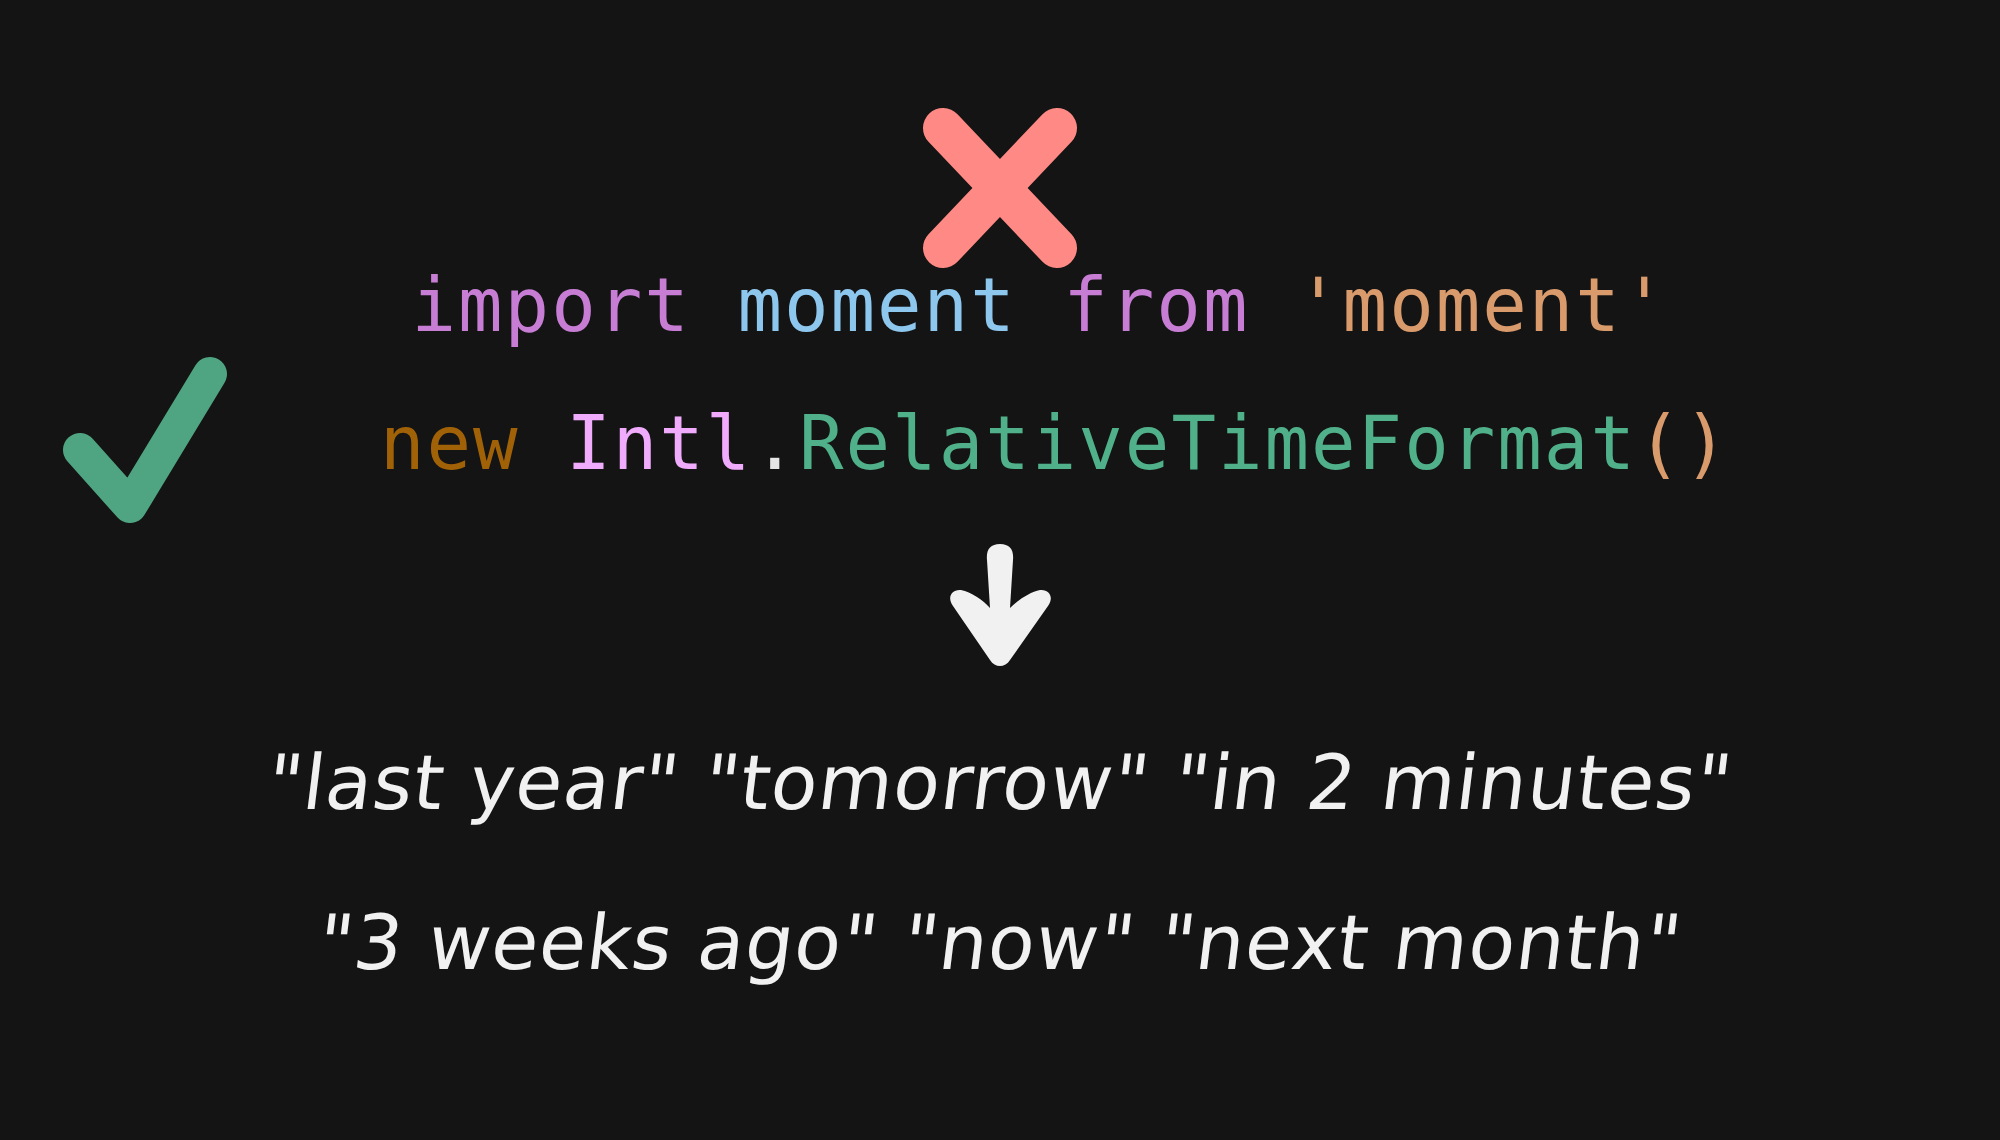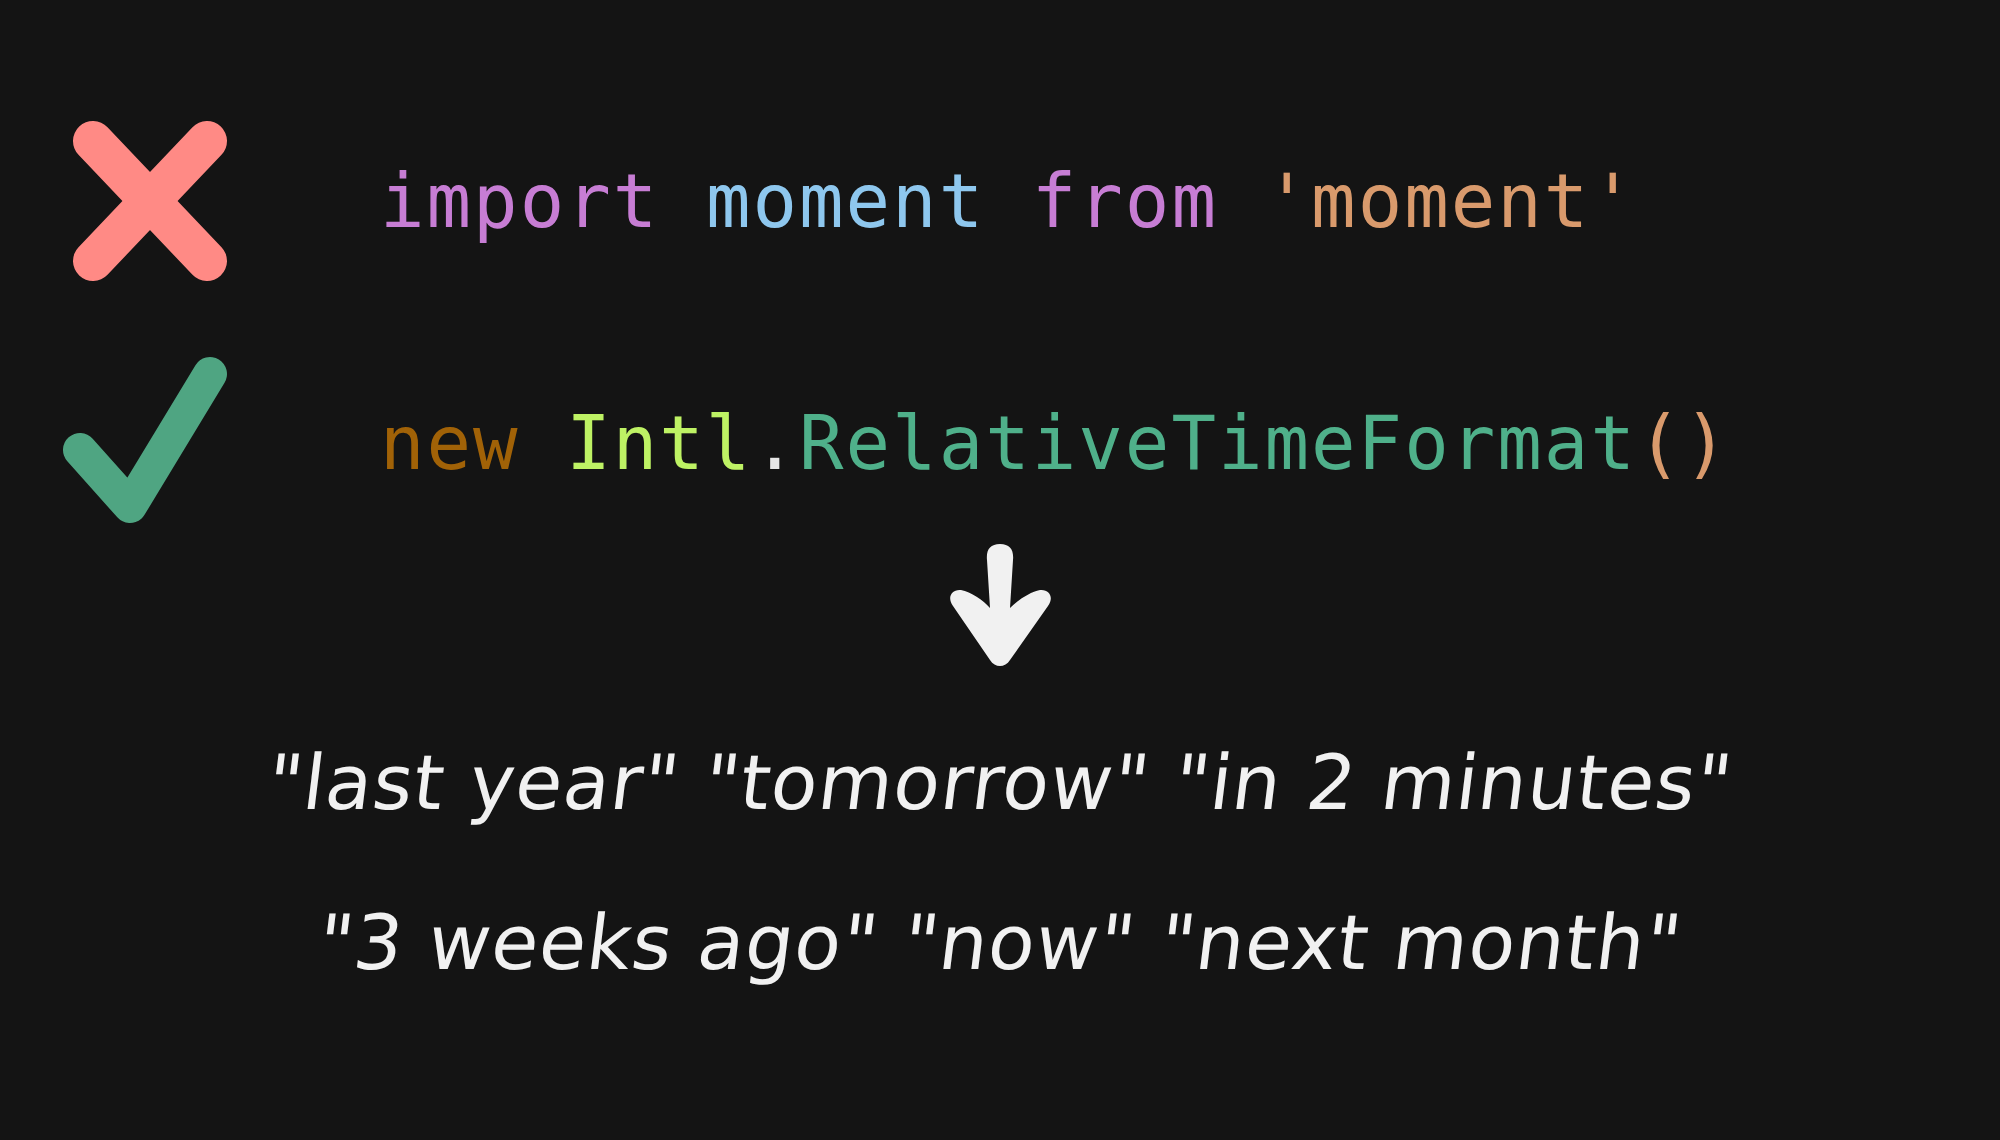--- a/index.html
+++ b/index.html
@@ -17,21 +17,21 @@
   }
 
   
   .code-row {
     position: absolute;
     display: flex;
     align-items: center;
     left: 0;
     width: 2000px;
   }
-  #row-bad  { top: 116px; height: 170px; }
+  #row-bad  { top: 108px; height: 170px; flex-direction: column; }
   #row-good { top: 358px; height: 170px; }
 
   .mark-slot {
     width: 300px;
     min-width: 300px;
     height: 170px;
     display: flex;
     align-items: center;
     justify-content: center;
     position: relative;
@@ -97,21 +97,21 @@
   <div class="code-row" id="row-good">
 
     <div class="mark-slot">
       <svg width="180" height="170" viewBox="0 0 180 170" aria-hidden="true">
         <g fill="none" stroke="#4fa582" stroke-width="34" stroke-linecap="round" stroke-linejoin="round">
           <path d="M20 92 L70 148 L150 16"></path>
         </g>
       </svg>
     </div>
 
-    <div class="code-line" id="code-good"><span style="color: #a16207;">new</span><span style="color: rgb(61, 143, 224);"> </span><span style="color: #bef264;">Intl</span><span style="color: rgb(230, 230, 230);">.</span><span style="color: rgb(79, 176, 138); text-align: center;">RelativeTimeFormat</span><span style="color: rgb(217, 154, 108);">()</span></div>
+    <div class="code-line" id="code-good"><span style="color: #a16207;">new</span><span style="color: rgb(61, 143, 224);"> </span><span style="color: #f0abfc;">Intl</span><span style="color: rgb(230, 230, 230);">.</span><span style="color: rgb(79, 176, 138); text-align: center;">RelativeTimeFormat</span><span style="color: rgb(217, 154, 108);">()</span></div>
   </div>
 
   <div id="arrow-wrap">
     <svg width="120" height="130" viewBox="0 0 120 130" aria-hidden="true">
       <path d="M60 4
                C 70 4, 74 10, 73 20
                L 70 68
                C 78 60, 90 52, 100 50
                C 110 49, 114 58, 108 66
                L 70 120

